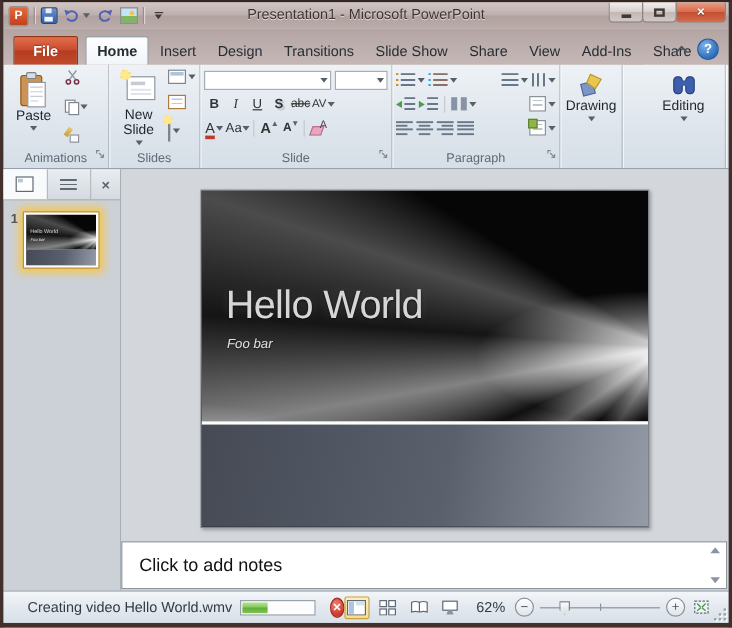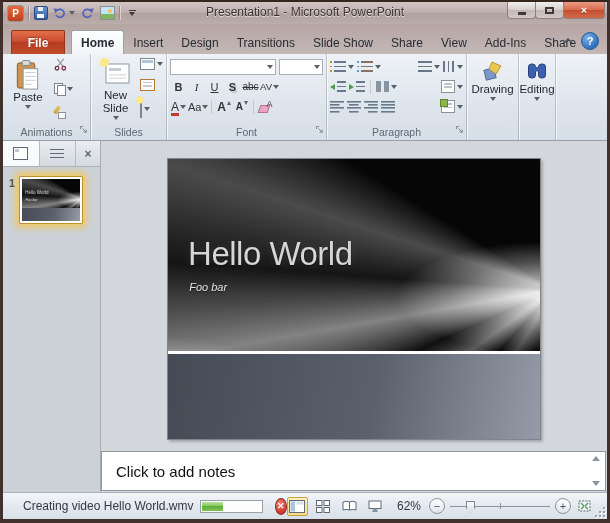--- a/index.html
+++ b/index.html
@@ -177,21 +177,21 @@
   .cols{width:13px;height:11px;background:
      linear-gradient(#68788a,#68788a) left/5px 100% no-repeat,
      linear-gradient(#68788a,#68788a) right/5px 100% no-repeat;opacity:.75;}
   .vbars{width:12px;height:11px;background:repeating-linear-gradient(to right,#68788a 0 1.6px,transparent 1.6px 4.7px);}
   .boxic{width:14px;height:13px;background:#fff;border:1px solid #8a929a;box-sizing:border-box;position:relative;}
   .boxic:before{content:"";position:absolute;inset:2px;background:repeating-linear-gradient(#bcc4cc 0 1.5px,transparent 1.5px 3.5px);}
   .boxic.green:after{content:"";position:absolute;left:-2px;top:-2px;width:6px;height:6px;background:#8db54b;border:1px solid #5f8430;}
   .spacer{flex:1;}
   
   .g-drawing{width:52px;}
-  .g-editing{width:37px;}
+  .g-editing{width:70px;margin-left:16px;}
   
   .main{flex:1;display:flex;min-height:0;}
   .leftpanel{width:97px;flex:0 0 97px;display:flex;flex-direction:column;background:#ccd1d7;border-right:1px solid #a7aeb6;}
   .ptabs{height:25px;display:flex;align-items:stretch;background:linear-gradient(#e9edf1,#d4dae0);border-bottom:1px solid #aab1b9;}
   .ptab{flex:1;display:flex;align-items:center;justify-content:center;border-right:1px solid #b4bbc3;}
   .ptab.active{background:#f8fafc;}
   .ic-slidetab{width:13px;height:11px;border:1px solid #5f6a75;background:#fff;position:relative;}
   .ic-slidetab:before{content:"";position:absolute;left:1px;top:1px;width:4px;height:3px;background:#b9c6d6;}
   .ic-outline{width:14px;height:10px;background:repeating-linear-gradient(#5f6a75 0 1.5px,transparent 1.5px 4px);}
   .ptab-close{width:24px;display:flex;align-items:center;justify-content:center;color:#5a646e;font-size:12px;font-weight:bold;}
@@ -457,21 +457,21 @@
           </span>
         <span class="fbtn">
             <span style="font-size:10px;font-weight:bold;">A</span>
             <span class="tri-dn"></span>
           </span>
         <span class="vsep"></span>
         <span class="fbtn">
             <span class="eraser"></span>
           </span>
       </div>
-      <span class="rgroup-label">Font</span>
+      <span class="rgroup-label">Slide</span>
       <span class="dlauncher">
         <svg width="8" height="8" viewBox="0 0 8 8">
             <path d="M0.5 3V0.5H3" fill="none" stroke="#7e8890"></path>
             <path d="M2.5 2.5 L6.2 6.2 M6.2 6.2V3.6 M6.2 6.2H3.6" fill="none" stroke="#7e8890"></path>
           </svg>
       </span>
     </div>
 
     <div class="rgroup g-para">
       <div class="prow">

